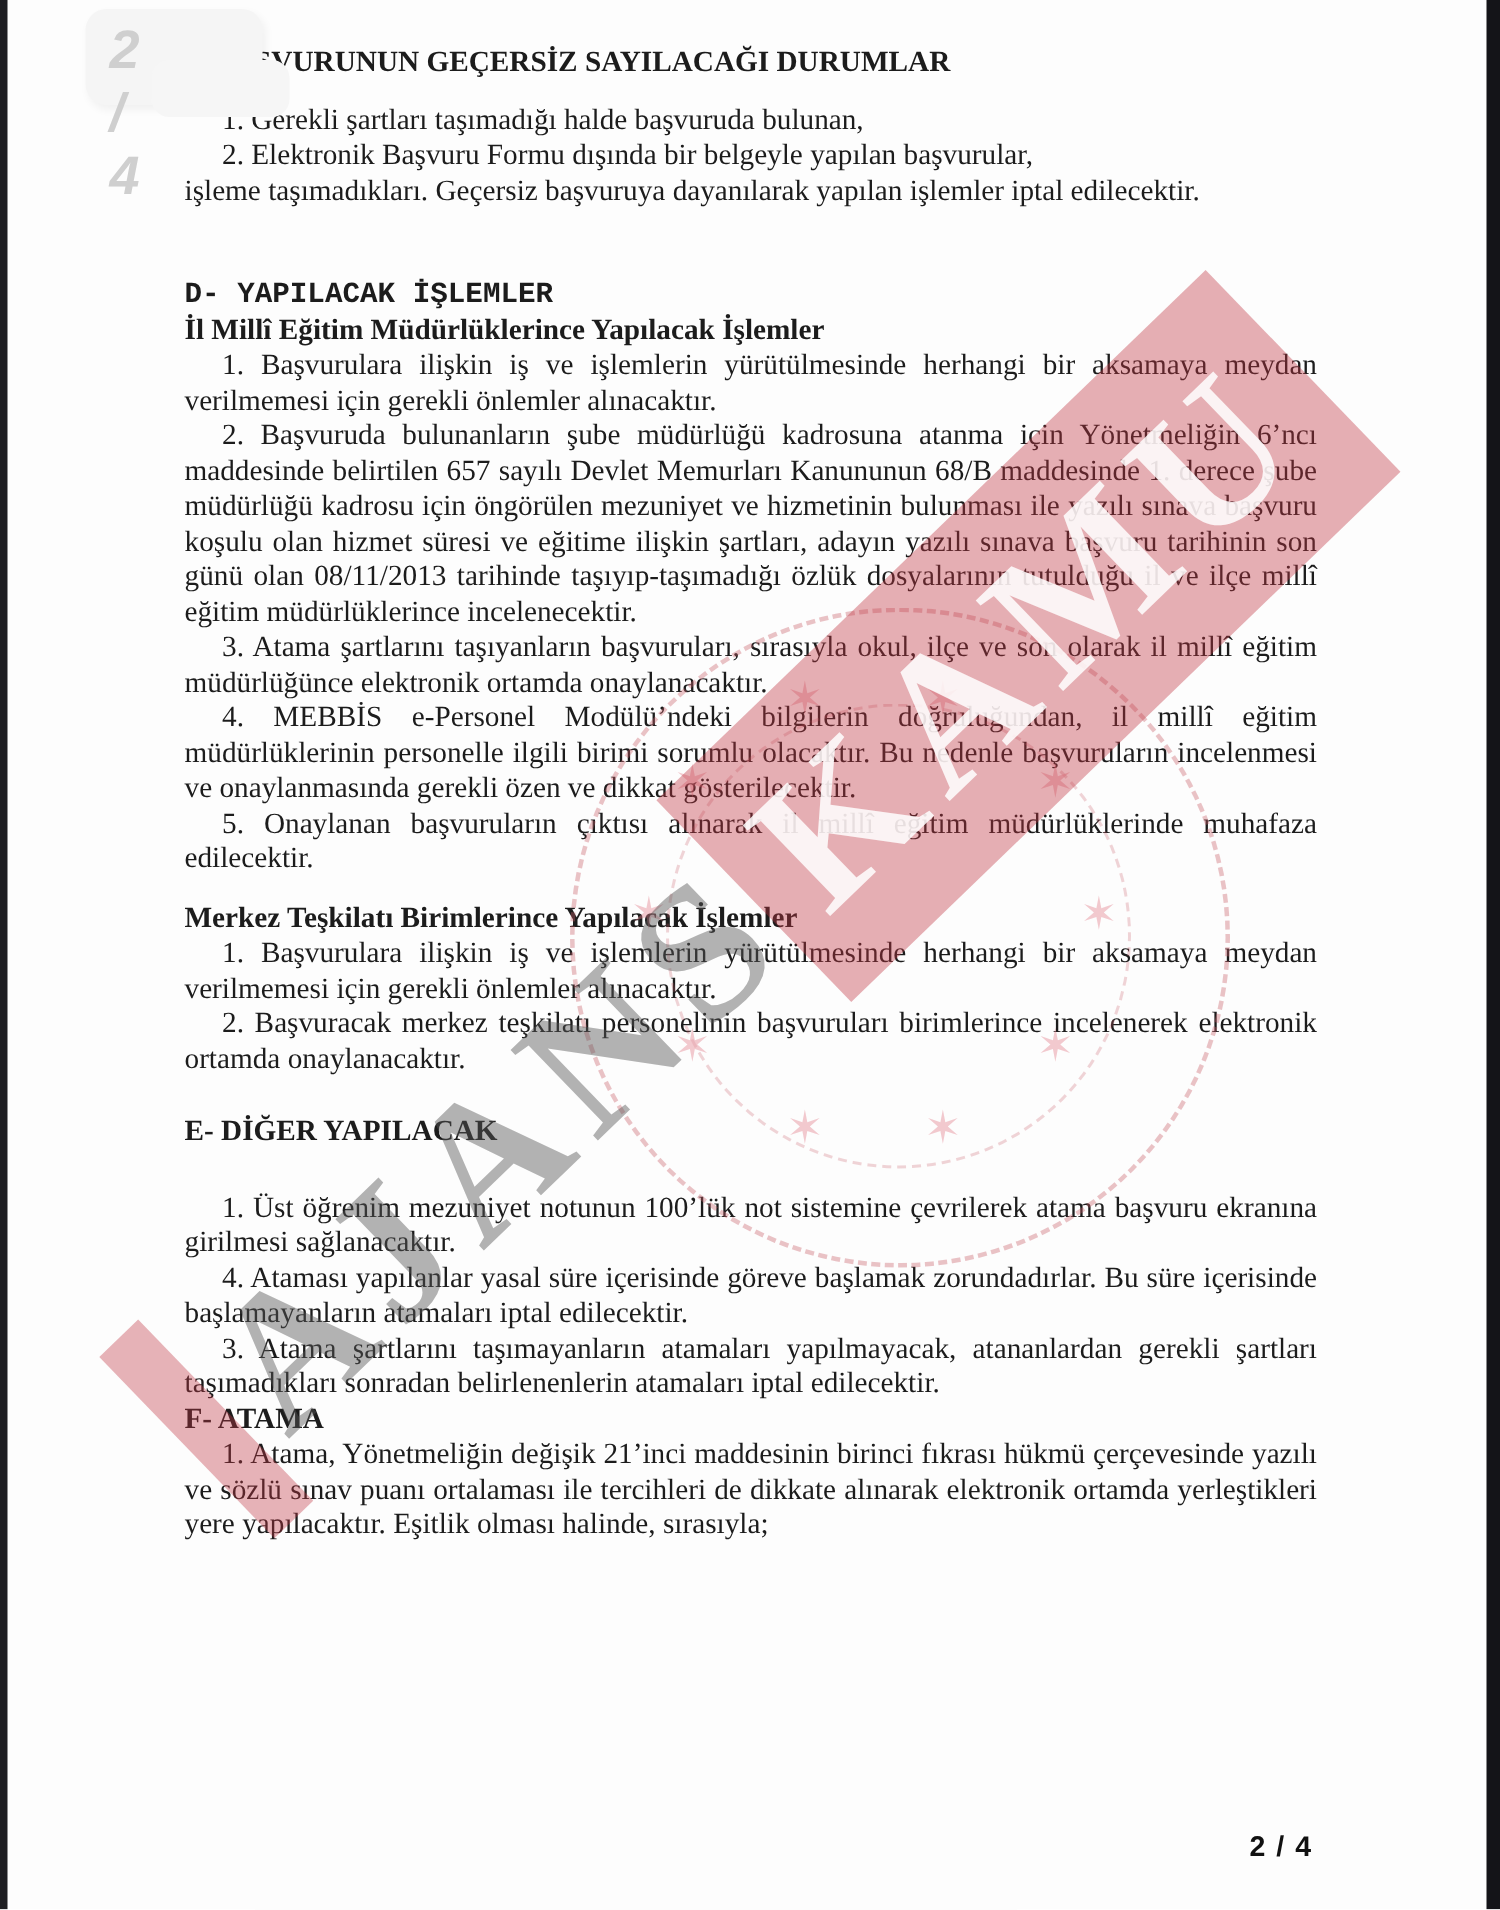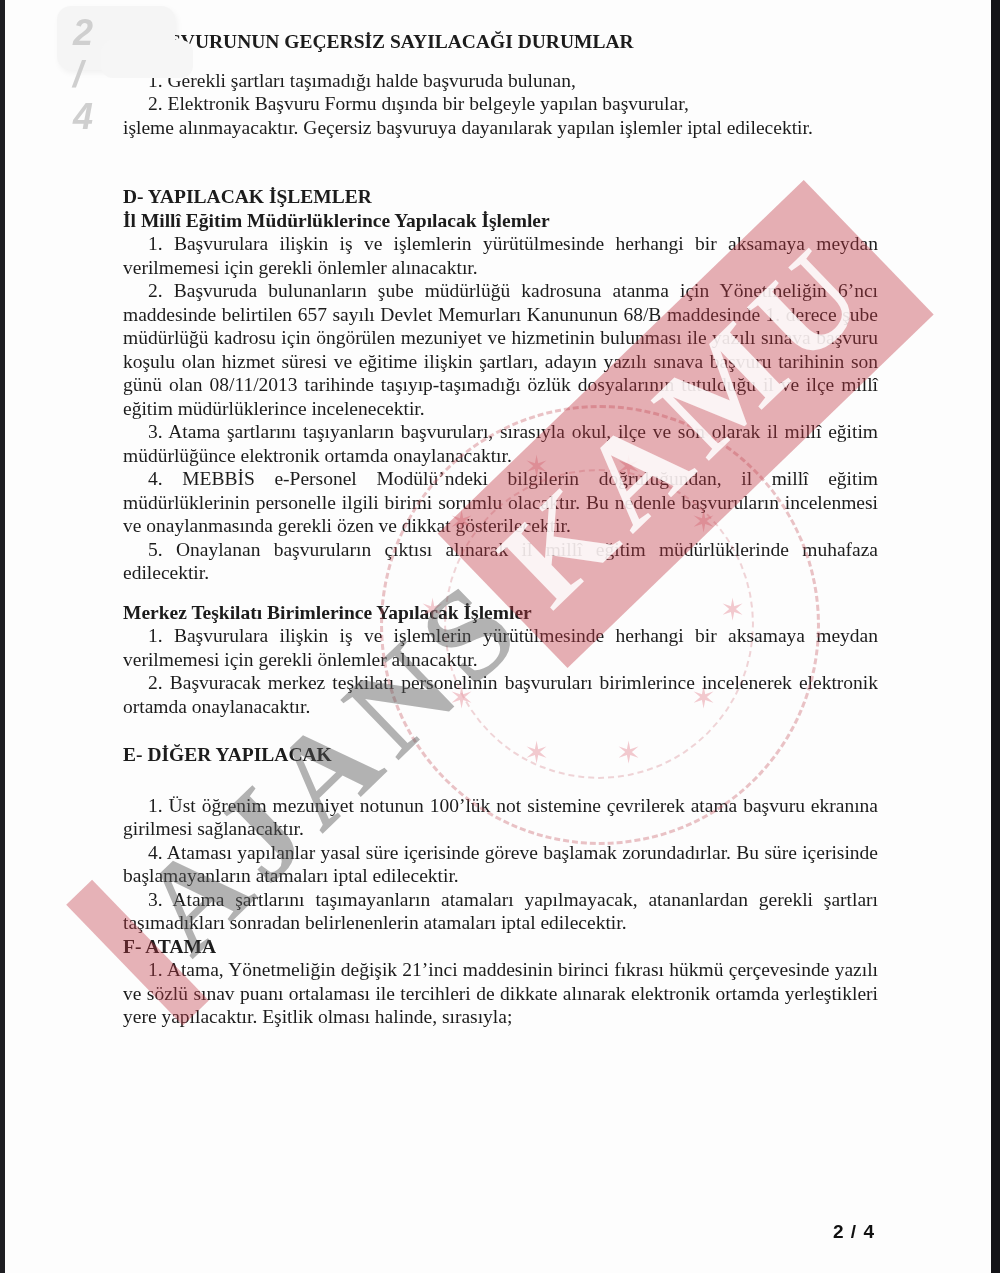--- a/index.html
+++ b/index.html
@@ -20,21 +20,21 @@
     position:absolute;left:123px;right:122px;top:30px;z-index:1;
     font-size:19.5px;line-height:23.5px;
   }
   .b-h1{font-weight:bold;text-align:left;}
   .b-offset{padding-left:47px;}
   .b-h2{font-weight:bold;text-align:left;}
   .b-p{text-align:justify;text-indent:25px;}
   .b-line{text-indent:25px;}
   .b-flush{text-indent:0;}
   .content > :nth-child(2){margin-top:15px;}
-  .content > :nth-child(5){margin-top:46px;}
+  .content > :nth-child(5){margin-top:46px;font-family:Liberation Mono, monospace;}
   .content > :nth-child(6){}
   .content > :nth-child(12){margin-top:16px;}
   .content > :nth-child(15){margin-top:25px;}
   .content > :nth-child(16){margin-top:27px;}
   .content > :nth-child(21){margin-top:25px;}
   .content > :nth-child(22){margin-top:18px;}
 
   
   .footer-num{
     position:absolute;right:125px;top:1221px;z-index:1;
@@ -98,21 +98,21 @@
     <span class="seal-star" style="left:69px;top:102px">✶</span>
     <span class="seal-star" style="left:144px;top:47px">✶</span>
     <span class="seal-star" style="left:236px;top:47px">✶</span>
     <span class="seal-star" style="left:311px;top:102px">✶</span>
   </div>
 
   <div class="content" id="doc-blocks">
       <div class="b-h1 b-offset">ŞVURUNUN GEÇERSİZ SAYILACAĞI DURUMLAR</div>
       <div class="b-line">1. Gerekli şartları taşımadığı halde başvuruda bulunan,</div>
       <div class="b-line">2. Elektronik Başvuru Formu dışında bir belgeyle yapılan başvurular,</div>
-      <div class="b-flush">işleme alınmayacaktır. Geçersiz başvuruya dayanılarak yapılan işlemler iptal edilecektir.</div>
+      <div class="b-flush">işleme taşımadıkları. Geçersiz başvuruya dayanılarak yapılan işlemler iptal edilecektir.</div>
       <div class="b-h1">D- YAPILACAK İŞLEMLER</div>
       <div class="b-h2">İl Millî Eğitim Müdürlüklerince Yapılacak İşlemler</div>
       <div class="b-p">1. Başvurulara ilişkin iş ve işlemlerin yürütülmesinde herhangi bir aksamaya meydan verilmemesi için gerekli önlemler alınacaktır.</div>
       <div class="b-p">2. Başvuruda bulunanların şube müdürlüğü kadrosuna atanma için Yönetmeliğin 6’ncı maddesinde belirtilen 657 sayılı Devlet Memurları Kanununun 68/B maddesinde 1. derece şube müdürlüğü kadrosu için öngörülen mezuniyet ve hizmetinin bulunması ile yazılı sınava başvuru koşulu olan hizmet süresi ve eğitime ilişkin şartları, adayın yazılı sınava başvuru tarihinin son günü olan 08/11/2013 tarihinde taşıyıp-taşımadığı özlük dosyalarının tutulduğu il ve ilçe millî eğitim müdürlüklerince incelenecektir.</div>
       <div class="b-p">3. Atama şartlarını taşıyanların başvuruları, sırasıyla okul, ilçe ve son olarak il millî eğitim müdürlüğünce elektronik ortamda onaylanacaktır.</div>
       <div class="b-p">4. MEBBİS e-Personel Modülü’ndeki bilgilerin doğruluğundan, il millî eğitim müdürlüklerinin personelle ilgili birimi sorumlu olacaktır. Bu nedenle başvuruların incelenmesi ve onaylanmasında gerekli özen ve dikkat gösterilecektir.</div>
       <div class="b-p">5. Onaylanan başvuruların çıktısı alınarak il millî eğitim müdürlüklerinde muhafaza edilecektir.</div>
       <div class="b-h2">Merkez Teşkilatı Birimlerince Yapılacak İşlemler</div>
       <div class="b-p">1. Başvurulara ilişkin iş ve işlemlerin yürütülmesinde herhangi bir aksamaya meydan verilmemesi için gerekli önlemler alınacaktır.</div>
       <div class="b-p">2. Başvuracak merkez teşkilatı personelinin başvuruları birimlerince incelenerek elektronik ortamda onaylanacaktır.</div>

